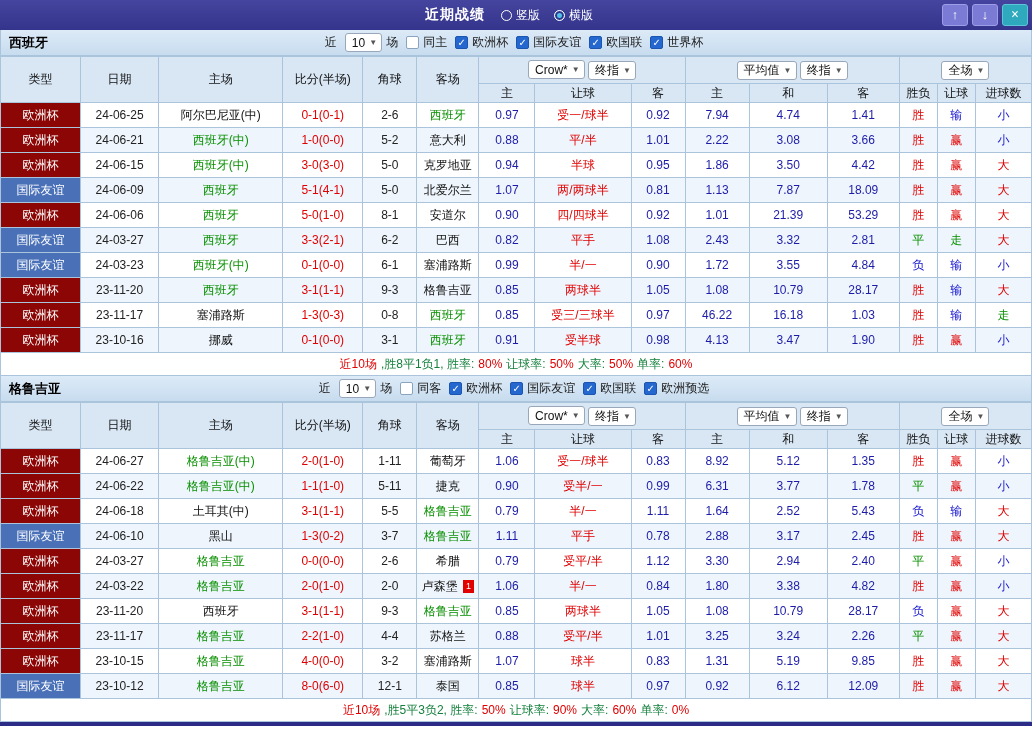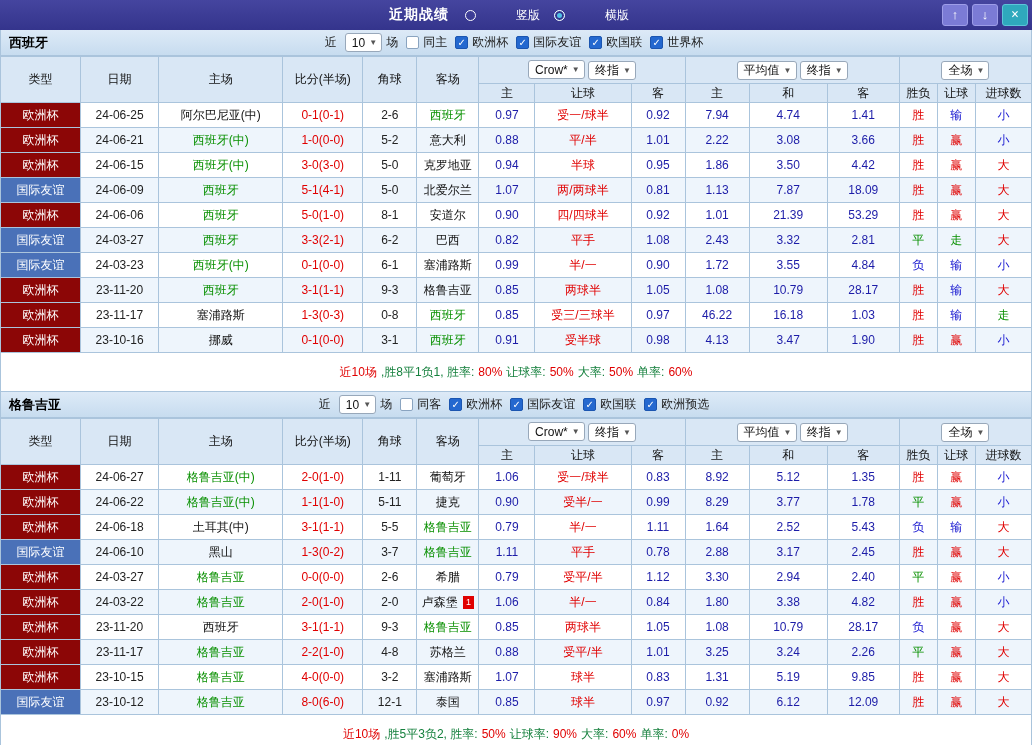--- a/index.html
+++ b/index.html
@@ -6,21 +6,21 @@
   html,body { background:#fff; }
   body { width:1032px; font-family:"Liberation Sans","DejaVu Sans",sans-serif; font-size:12px; color:#222; }
   .page { width:1032px; border-bottom:4px solid #2c2c86; }
 
   
   .titlebar { height:30px; background:linear-gradient(#45459f,#34348c); display:flex; align-items:center; justify-content:center; position:relative; color:#fff;font-family:Liberation Serif, serif; }
   .titlebar .title { font-weight:bold; font-size:14px; margin-right:16px; letter-spacing:1px; }
   .radio-wrap { display:inline-flex; align-items:center; margin-right:14px; gap:4px; cursor:pointer; }
   .radio { width:11px; height:11px; border-radius:50%; border:1px solid #fff; background:transparent; display:inline-block; position:relative; }
   .radio.sel { background:#4fc3e8; box-shadow:inset 0 0 0 2px #34348c; }
-  .radio-label { color:#fff; font-size:12px;margin-left:36px; }
+  .radio-label { color:#fff; font-size:12px; }
   .winbtns { position:absolute; right:4px; top:4px; display:flex; gap:4px; }
   .winbtn { width:26px; height:22px; border-radius:3px; background:#7b7bd6; border:1px solid #9d9de8; color:#fff; display:flex; align-items:center; justify-content:center; font-size:13px; font-weight:bold; cursor:pointer; }
   .winbtn.close { background:#2fa9bd; border-color:#5cc6d8; font-size:14px; }
 
   
   .filterbar { height:26px; background:linear-gradient(#ddeaf7,#c7dcef); border:1px solid #aac4dc; border-top:none; position:relative; display:flex; align-items:center; justify-content:center; gap:4px; }
   .filterbar .team { position:absolute; left:8px; font-weight:bold; font-size:13px; color:#000; }
   .flabel { color:#1a1a1a; margin-right:4px; }
   .cb { width:13px; height:13px; display:inline-flex; align-items:center; justify-content:center; border-radius:2px; font-size:10px; line-height:1; cursor:pointer; }
   .cb.on { background:#2468cf; color:#fff; border:1px solid #1b55b0; }
@@ -40,21 +40,21 @@
   td.type.euro { background:#8c0606; }
   td.type.fr { background:#4a71b8; }
   td.score, td.hcp { color:#e00000;margin-top:40px; }
   td.odds { color:#1c1ca8; }
   td.team { color:#111; cursor:pointer; }
   td.team.green { color:#089000; }
   .c-r { color:#e00000; } .c-g { color:#089000; } .c-b { color:#1515d0; }
   .card { display:inline-block; width:11px; height:13px; background:#e00000; color:#fff; font-size:9px; line-height:13px; margin-left:2px; vertical-align:middle; }
 
   
-  .summary { height:39px; display:flex; align-items:center; justify-content:center; background:#fff; border:1px solid #aac4dc; border-top:none; }
+  .summary { height:23px; display:flex; align-items:center; justify-content:center; background:#fff; border:1px solid #aac4dc; border-top:none; }
   .summary span { margin:0 2px; color:#15803d; }
   .summary .red { color:#e00000; }
 </style>
 </head>
 <body>
 
 <div class="page">
 
   <div class="titlebar">
     <span class="title">近期战绩</span>
@@ -459,21 +459,21 @@
           <tr class="alt">
             <td class="type euro">欧洲杯</td>
             <td class="">24-06-22</td>
             <td class="team green">格鲁吉亚(中)</td>
             <td class="score">1-1(1-0)</td>
             <td class="">5-11</td>
             <td class="team">捷克</td>
             <td class="odds">0.90</td>
             <td class="hcp">受半/一</td>
             <td class="odds">0.99</td>
-            <td class="odds">8.29</td>
+            <td class="odds">6.31</td>
             <td class="odds">3.77</td>
             <td class="odds">1.78</td>
             <td class="res c-g">平</td>
             <td class="res c-r">赢</td>
             <td class="res c-b">小</td>
           </tr>
           <tr>
             <td class="type euro">欧洲杯</td>
             <td class="">24-06-18</td>
             <td class="team">土耳其(中)</td>
@@ -556,21 +556,21 @@
             <td class="odds">28.17</td>
             <td class="res c-b">负</td>
             <td class="res c-r">赢</td>
             <td class="res c-r">大</td>
           </tr>
           <tr class="alt">
             <td class="type euro">欧洲杯</td>
             <td class="">23-11-17</td>
             <td class="team green">格鲁吉亚</td>
             <td class="score">2-2(1-0)</td>
-            <td class="">4-8</td>
+            <td class="">4-4</td>
             <td class="team">苏格兰</td>
             <td class="odds">0.88</td>
             <td class="hcp">受平/半</td>
             <td class="odds">1.01</td>
             <td class="odds">3.25</td>
             <td class="odds">3.24</td>
             <td class="odds">2.26</td>
             <td class="res c-g">平</td>
             <td class="res c-r">赢</td>
             <td class="res c-r">大</td>

